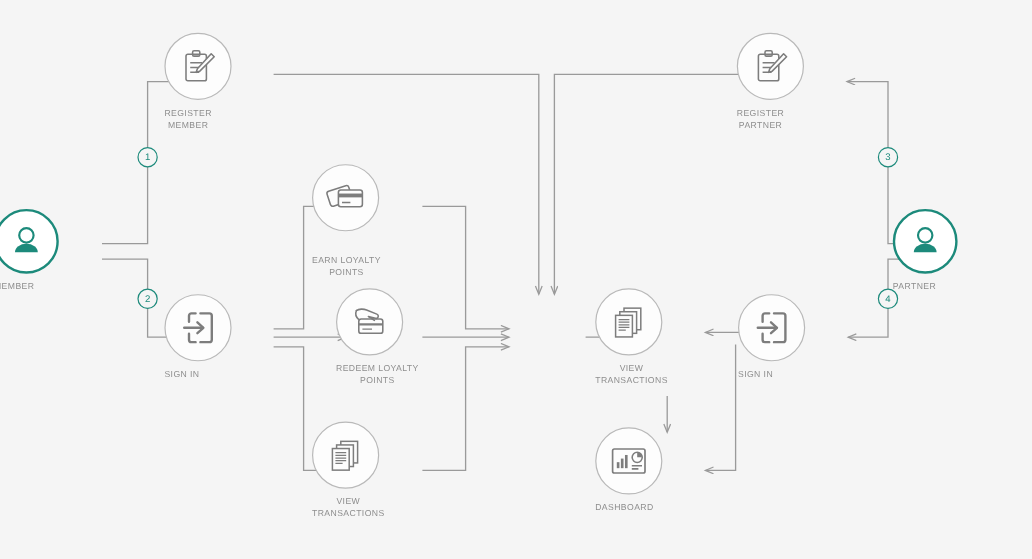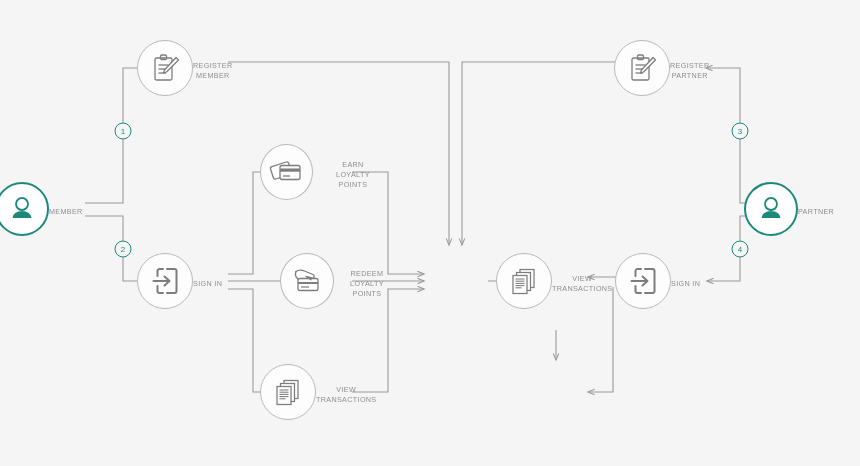--- a/index.html
+++ b/index.html
@@ -18,22 +18,22 @@
   #wires {
     position: absolute;
     left: 0; top: 0;
     width: 860px;
     height: 466px;
   }
   .node {
     position: absolute;
     transform: translate(-50%, -50%);
     display: flex;
-    flex-direction: row;
-    align-items: center;
+    flex-direction: column;
+    align-items: flex-start;
     width: 120px;
   }
   .node .disc {
     width: 56px;
     height: 56px;
     border-radius: 50%;
     background: #fdfdfd;
     border: 1.4px solid #b9b9b9;
     display: flex;
     align-items: center;
@@ -156,21 +156,21 @@
         <path d="M17,3 H24.5 a2,2 0 0 1 2,2 V25 a2,2 0 0 1 -2,2 H17" fill="none" stroke="#7d7d7d" stroke-width="2" stroke-linecap="round"></path>
         <path d="M13,3 H9.5 a2,2 0 0 0 -2,2 V10" fill="none" stroke="#7d7d7d" stroke-width="2" stroke-linecap="round"></path>
         <path d="M13,27 H9.5 a2,2 0 0 1 -2,-2 V20" fill="none" stroke="#7d7d7d" stroke-width="2" stroke-linecap="round"></path>
         <line x1="3.5" y1="15" x2="19" y2="15" stroke="#7d7d7d" stroke-width="2" stroke-linecap="round"></line>
         <path d="M14.5,10.5 L19.5,15 L14.5,19.5" fill="none" stroke="#7d7d7d" stroke-width="2" stroke-linecap="round" stroke-linejoin="round"></path>
       </svg>
     </div>
     <div class="caption">SIGN IN</div>
   </div>
 
-  <div class="node" style="left:320px; top:172px;gap:13px;">
+  <div class="node" style="left:320px; top:184px;gap:13px;">
     <div class="disc">
       <svg class="ico" width="34" height="30" viewBox="0 0 34 30">
         <rect x="2.5" y="7" width="19" height="13" rx="2" fill="#fdfdfd" stroke="#7d7d7d" stroke-width="1.3" transform="rotate(-18 12 13.5)"></rect>
         <rect x="11" y="8.5" width="20" height="14" rx="2" fill="#fdfdfd" stroke="#7d7d7d" stroke-width="1.3"></rect>
         <rect x="11" y="11.5" width="20" height="3.2" fill="#7d7d7d"></rect>
         <line x1="14" y1="19" x2="21" y2="19" stroke="#7d7d7d" stroke-width="1.3"></line>
       </svg>
     </div>
     <div class="caption">EARN LOYALTY
 POINTS</div>
@@ -222,20 +222,37 @@
           <line x1="6.5" y1="17.4" x2="15.5" y2="17.4"></line>
           <line x1="6.5" y1="19.6" x2="15.5" y2="19.6"></line>
           <line x1="6.5" y1="21.8" x2="12.5" y2="21.8"></line>
         </g>
       </svg>
     </div>
     <div class="caption">VIEW
 TRANSACTIONS</div>
   </div>
 
+  <div class="node" style="left:556px; top:392px;">
+    <div class="disc">
+      <svg class="ico" width="32" height="28" viewBox="0 0 32 28">
+        <rect x="2.5" y="4" width="27" height="20" rx="1.5" fill="none" stroke="#7d7d7d" stroke-width="1.4"></rect>
+        <g fill="#7d7d7d">
+          <rect x="6" y="15" width="2.2" height="5"></rect>
+          <rect x="9.4" y="12" width="2.2" height="8"></rect>
+          <rect x="12.8" y="9" width="2.2" height="11"></rect>
+        </g>
+        <circle cx="23" cy="11" r="4.2" fill="none" stroke="#7d7d7d" stroke-width="1.3"></circle>
+        <path d="M23,11 L23,6.8 A4.2,4.2 0 0 1 26.9,11 Z" fill="#7d7d7d"></path>
+        <line x1="18.5" y1="18" x2="27" y2="18" stroke="#7d7d7d" stroke-width="1.3"></line>
+        <line x1="18.5" y1="20.6" x2="24" y2="20.6" stroke="#7d7d7d" stroke-width="1.3"></line>
+      </svg>
+    </div>
+    <div class="caption">DASHBOARD</div>
+  </div>
 
   <div class="node" style="left:675px; top:281px;">
     <div class="disc">
       <svg class="ico" width="30" height="30" viewBox="0 0 30 30">
         <path d="M17,3 H24.5 a2,2 0 0 1 2,2 V25 a2,2 0 0 1 -2,2 H17" fill="none" stroke="#7d7d7d" stroke-width="2" stroke-linecap="round"></path>
         <path d="M13,3 H9.5 a2,2 0 0 0 -2,2 V10" fill="none" stroke="#7d7d7d" stroke-width="2" stroke-linecap="round"></path>
         <path d="M13,27 H9.5 a2,2 0 0 1 -2,-2 V20" fill="none" stroke="#7d7d7d" stroke-width="2" stroke-linecap="round"></path>
         <line x1="3.5" y1="15" x2="19" y2="15" stroke="#7d7d7d" stroke-width="2" stroke-linecap="round"></line>
         <path d="M14.5,10.5 L19.5,15 L14.5,19.5" fill="none" stroke="#7d7d7d" stroke-width="2" stroke-linecap="round" stroke-linejoin="round"></path>
       </svg>

